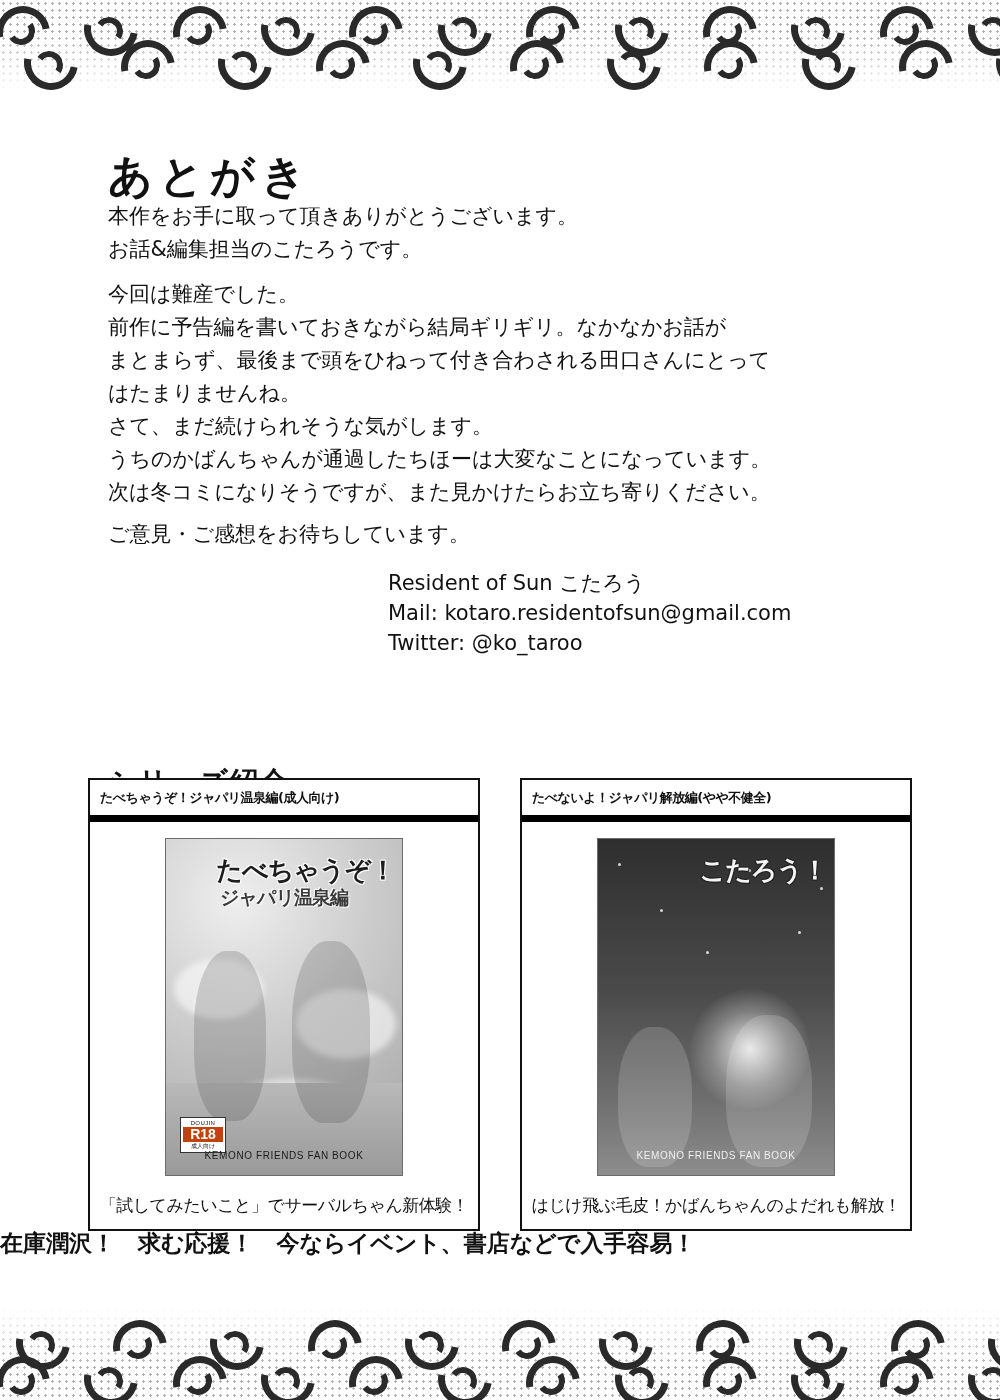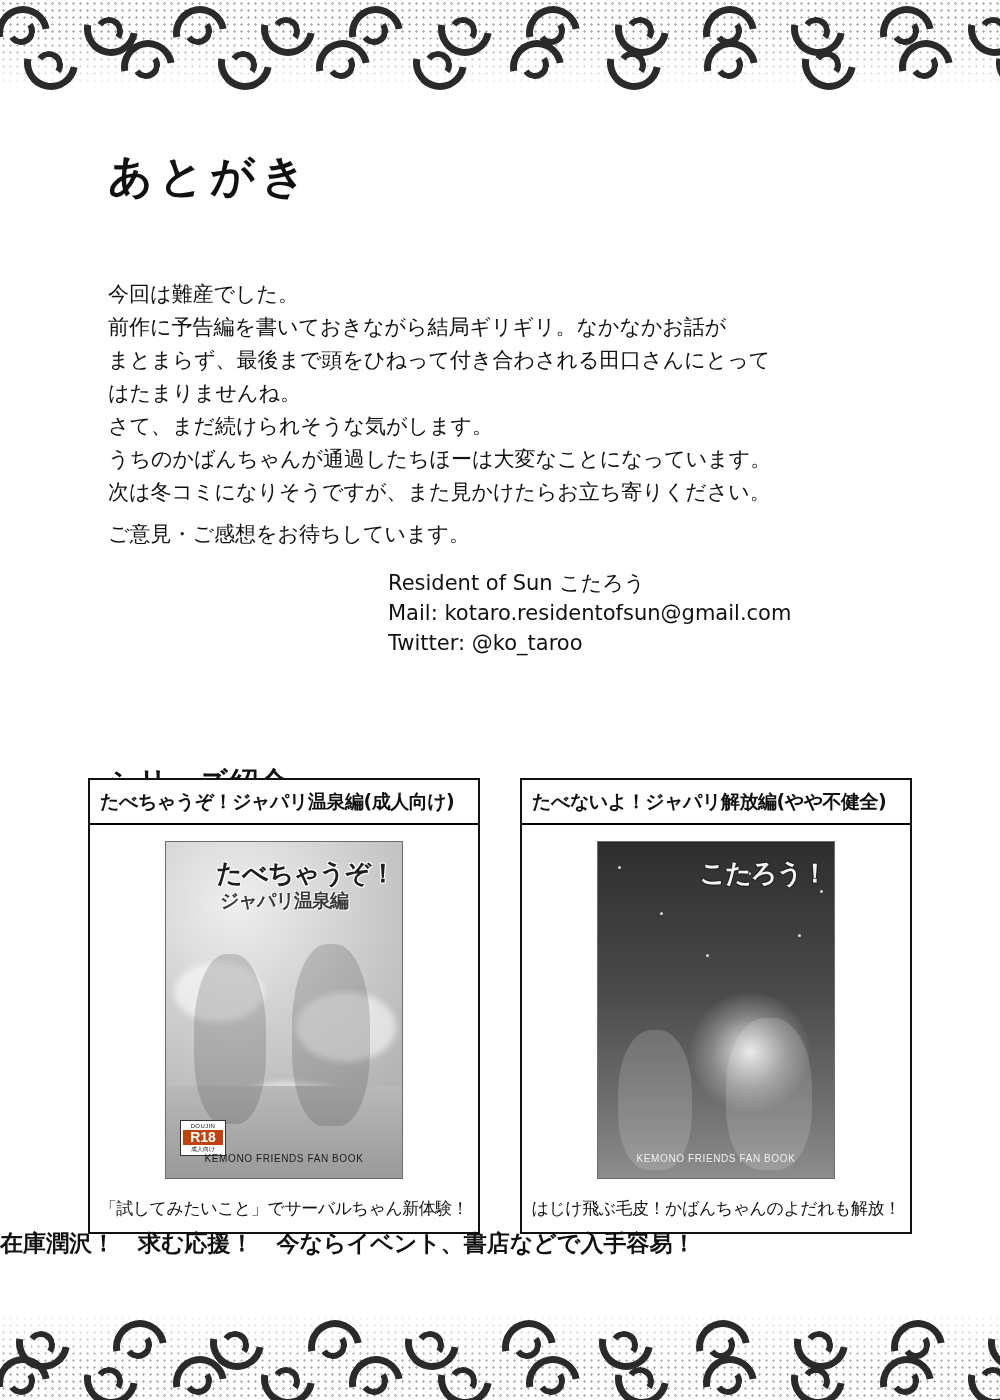--- a/index.html
+++ b/index.html
@@ -133,24 +133,24 @@
   }
   .card {
     width: 392px;
     border: 2px solid #111;
     background: #fff;
     box-sizing: border-box;
     padding: 0;
   }
   .card-title {
     font-family: "DejaVu Sans", sans-serif;
-    font-size: 19px;
+    font-size: 13px;
     font-weight: bold;
     padding: 9px 16px 8px 10px;
-    border-bottom: 2px solid #000000;
+    border-bottom: 7px solid #000000;
     white-space: nowrap;
     letter-spacing: -0.5px;
   }
   .card-cover-wrap {
     padding: 16px 14px 14px 14px;
     display: flex;
     justify-content: center;
   }
   .cover {
     width: 236px;
@@ -312,20 +312,22 @@
     <span class="swirl flip"></span>
     <span class="swirl"></span>
     <span class="swirl flip"></span>
   </div>
 </div>
 
 <div class="page">
 
   <h1 class="heading" id="afterword-heading">あとがき</h1>
 
+  <div class="para" id="para-1">本作をお手に取って頂きありがとうございます。
+お話&amp;編集担当のこたろうです。</div>
 
   <div class="para" id="para-2">今回は難産でした。
 前作に予告編を書いておきながら結局ギリギリ。なかなかお話が
 まとまらず、最後まで頭をひねって付き合わされる田口さんにとって
 はたまりませんね。</div>
 
   <div class="para" id="para-3">さて、まだ続けられそうな気がします。
 うちのかばんちゃんが通過したちほーは大変なことになっています。
 次は冬コミになりそうですが、また見かけたらお立ち寄りください。</div>
 

